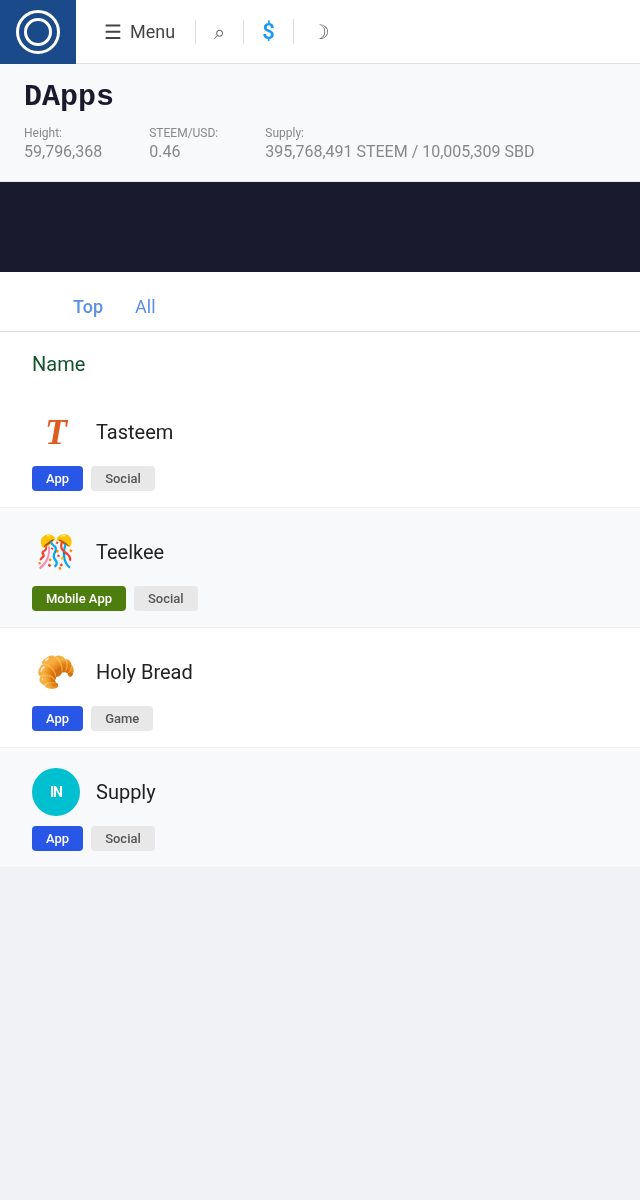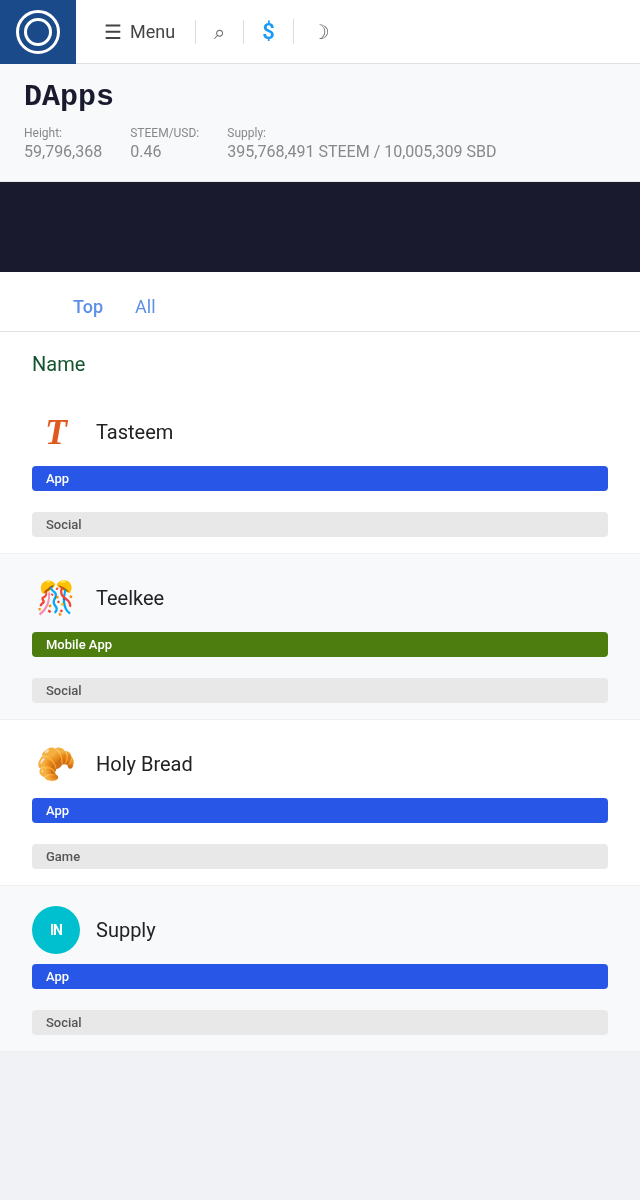--- a/index.html
+++ b/index.html
@@ -99,21 +99,21 @@
     }
     .page-title {
       font-size: 30px;
       font-weight: 700;
       color: #1a1a2e;
       margin-bottom: 12px;
       font-family: Liberation Mono, monospace;
     }
     .stats-row {
       display: flex;
-      gap: 28px;
+      gap: 47px;
       flex-wrap: wrap;
     }
     .stat-item {
       display: flex;
       flex-direction: column;
       gap: 2px;
     }
     .stat-label {
       font-size: 12px;
       color: #888;
@@ -225,22 +225,21 @@
       align-items: center;
       justify-content: center;
     }
     .dapp-name {
       font-size: 20px;
       color: #222;
       font-weight: 400;
     }
     .dapp-tags {
       display: flex;
-      gap: 21px;
-      flex-direction: column;
+      gap: 8px;
     }
     .tag {
       padding: 5px 14px;
       border-radius: 4px;
       font-size: 13px;
       font-weight: 500;
       cursor: pointer;
     }
     .tag-app {
       background: #2857e8;

